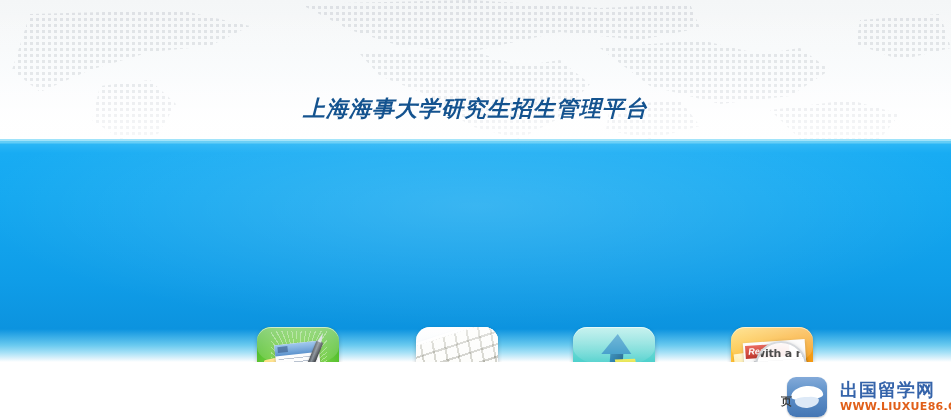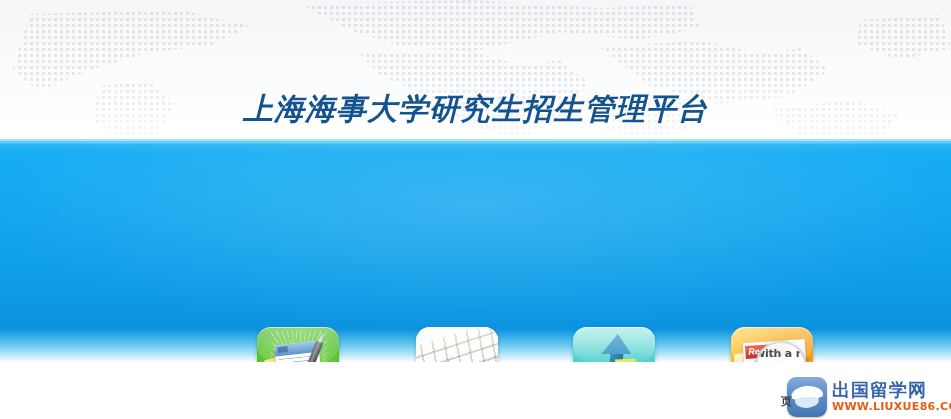--- a/index.html
+++ b/index.html
@@ -23,21 +23,21 @@
   }
   .header .sheen {
     position:absolute; left:0; top:0; width:951px; height:139px;
     background:linear-gradient(to bottom,rgba(255,255,255,0) 0%,rgba(255,255,255,.25) 55%,rgba(255,255,255,.75) 100%);
     pointer-events:none;
   }
   .site-title {
     position:absolute; left:0; top:92px; width:951px;
     text-align:center;
     font-family:"DejaVu Sans","Liberation Sans",sans-serif;
-    font-size:30px; font-weight:bold; font-style:italic;
+    font-size:22px; font-weight:bold; font-style:italic;
     letter-spacing:1px;
     color:#14538f;
     text-shadow:0 1px 0 rgba(255,255,255,.9);
     line-height:34px;
     white-space:nowrap;
   }
 
   
   .banner {
     position:absolute; left:0; top:139px; width:951px; height:223px;
@@ -195,21 +195,21 @@
     font-family:"DejaVu Sans","Liberation Sans",sans-serif;
     letter-spacing:-.2px;
   }
 
   
   .content { position:absolute; left:0; top:362px; width:951px; height:57px; background:#ffffff; }
 
   
   .watermark {
     position:absolute; left:787px; top:374px; width:164px; height:45px;
-    display:flex; align-items:center; gap:5px; opacity:.97;
+    display:flex; align-items:center; gap:13px; opacity:.97;
   }
   .wm-logo {
     width:40px; height:40px; border-radius:9px; position:relative;
     background:linear-gradient(to bottom,#7fa8d8 0%,#5b8ec8 40%,#3f72b2 100%);
     box-shadow:0 1px 2px rgba(0,0,0,.25);
     flex:0 0 auto; overflow:hidden;
   }
   .wm-logo .eye {
     position:absolute; left:4px; top:9px; width:32px; height:14px;
     background:#ffffff; border-radius:50% 50% 45% 45%/70% 70% 30% 30%;

